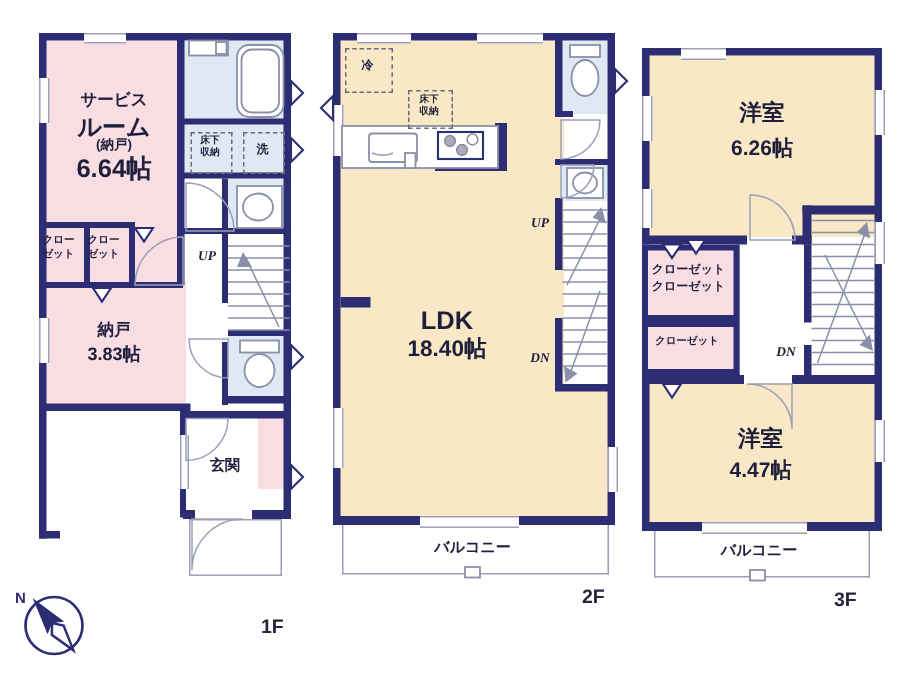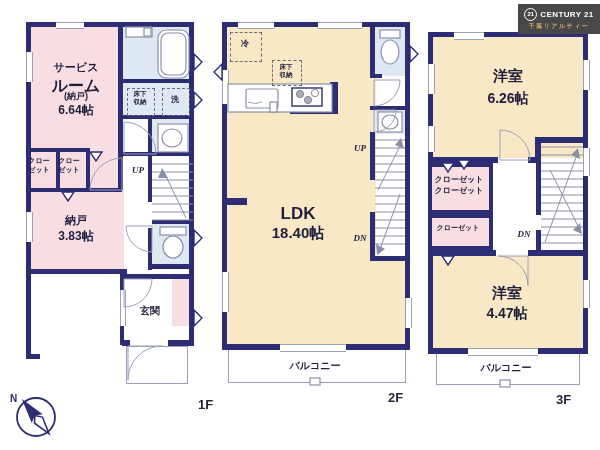--- a/index.html
+++ b/index.html
@@ -121,33 +121,33 @@
       <polygon class="tri" points="36,170 48,170 42,179"></polygon>
       <polygon class="tri" points="64,130 76,130 70,139"></polygon>
     </svg>
 
     <div class="dash" style="left:101px;top:66px;width:26px;height:26px;"></div>
     <div class="dash" style="left:136px;top:66px;width:26px;height:26px;"></div>
 
     <div class="lbl" style="left:50px;top:40px;font-size:11px;">サービス</div>
     <div class="lbl" style="left:50px;top:56px;font-size:16px;">ルーム</div>
     <div class="lbl" style="left:50px;top:70px;font-size:9px;">(納戸)</div>
-    <div class="lbl" style="left:50px;top:82px;font-size:12px;">6.64帖</div>
+    <div class="lbl" style="left:50px;top:82px;font-size:17px;">6.64帖</div>
     <div class="lbl" style="left:13px;top:135px;font-size:7px;font-weight:600;">クロー</div>
     <div class="lbl" style="left:13px;top:144px;font-size:7px;font-weight:600;">ゼット</div>
     <div class="lbl" style="left:43px;top:135px;font-size:7px;font-weight:600;">クロー</div>
     <div class="lbl" style="left:43px;top:144px;font-size:7px;font-weight:600;">ゼット</div>
     <div class="lbl" style="left:50px;top:193px;font-size:11px;">納戸</div>
     <div class="lbl" style="left:50px;top:208px;font-size:12px;">3.83帖</div>
     <div class="lbl" style="left:114px;top:69px;font-size:6.5px;font-weight:600;">床下</div>
     <div class="lbl" style="left:114px;top:77px;font-size:6.5px;font-weight:600;">収納</div>
     <div class="lbl" style="left:149px;top:74px;font-size:8px;font-weight:600;">洗</div>
     <div class="updn" style="left:112px;top:143px;">UP</div>
     <div class="lbl" style="left:124px;top:284px;font-size:10px;">玄関</div>
-    <div class="flabel" style="left:148px;top:375px;margin-left:24px;">1F</div>
+    <div class="flabel" style="left:148px;top:388px;">1F</div>
   </div>
 
   <div class="plan" style="left:222px;top:22px;width:194px;height:380px;">
 
     <div class="fill" style="left:4px;top:5px;width:150px;height:317px;background:#f8e8c6;"></div>
     <div class="fill" style="left:152px;top:238px;width:31px;height:84px;background:#f8e8c6;"></div>
     <div class="fill" style="left:152px;top:5px;width:31px;height:49px;background:#dfe9f3;"></div>
     <div class="fill" style="left:152px;top:88px;width:31px;height:24px;background:#dfe9f3;"></div>
 
     <div class="w" style="left:0;top:0;width:188px;height:5px;"></div>
@@ -300,27 +300,20 @@
     <div class="lbl" style="left:31px;top:157px;font-size:8px;font-weight:600;">クローゼット</div>
     <div class="lbl" style="left:30px;top:194px;font-size:7px;font-weight:600;">クローゼット</div>
     <div class="updn" style="left:96px;top:199px;">DN</div>
     <div class="lbl" style="left:79px;top:255px;font-size:15px;">洋室</div>
     <div class="lbl" style="left:79px;top:276px;font-size:14px;">4.47帖</div>
     <div class="lbl" style="left:78px;top:333px;font-size:10px;font-weight:600;">バルコニー</div>
     <div class="flabel" style="left:128px;top:362px;">3F</div>
   </div>
 
 
-  <div id="logo">
-    <div class="row">
-      <span class="badge">21</span>
-      <span class="brand">CENTURY 21</span>
-    </div>
-    <div class="sub">千葉リアルティー</div>
-  </div>
 
   <svg width="56" height="58" style="position:absolute;left:8px;top:386px;overflow:visible;">
     <circle cx="28" cy="31" r="19" fill="none" stroke="#2d2d73" stroke-width="1.8"></circle>
     <g transform="rotate(-38 28 31)">
       <polygon points="28,8 35,33 28,29 21,33" fill="#2d2d73"></polygon>
       <polygon points="28,29 33,35 28,52 23,35" fill="#fff" stroke="#2d2d73" stroke-width="1.6"></polygon>
     </g>
     <text x="2" y="16" font-size="10" font-weight="bold" fill="#2d2d73" font-family="Liberation Sans, sans-serif">N</text>
   </svg>
 

